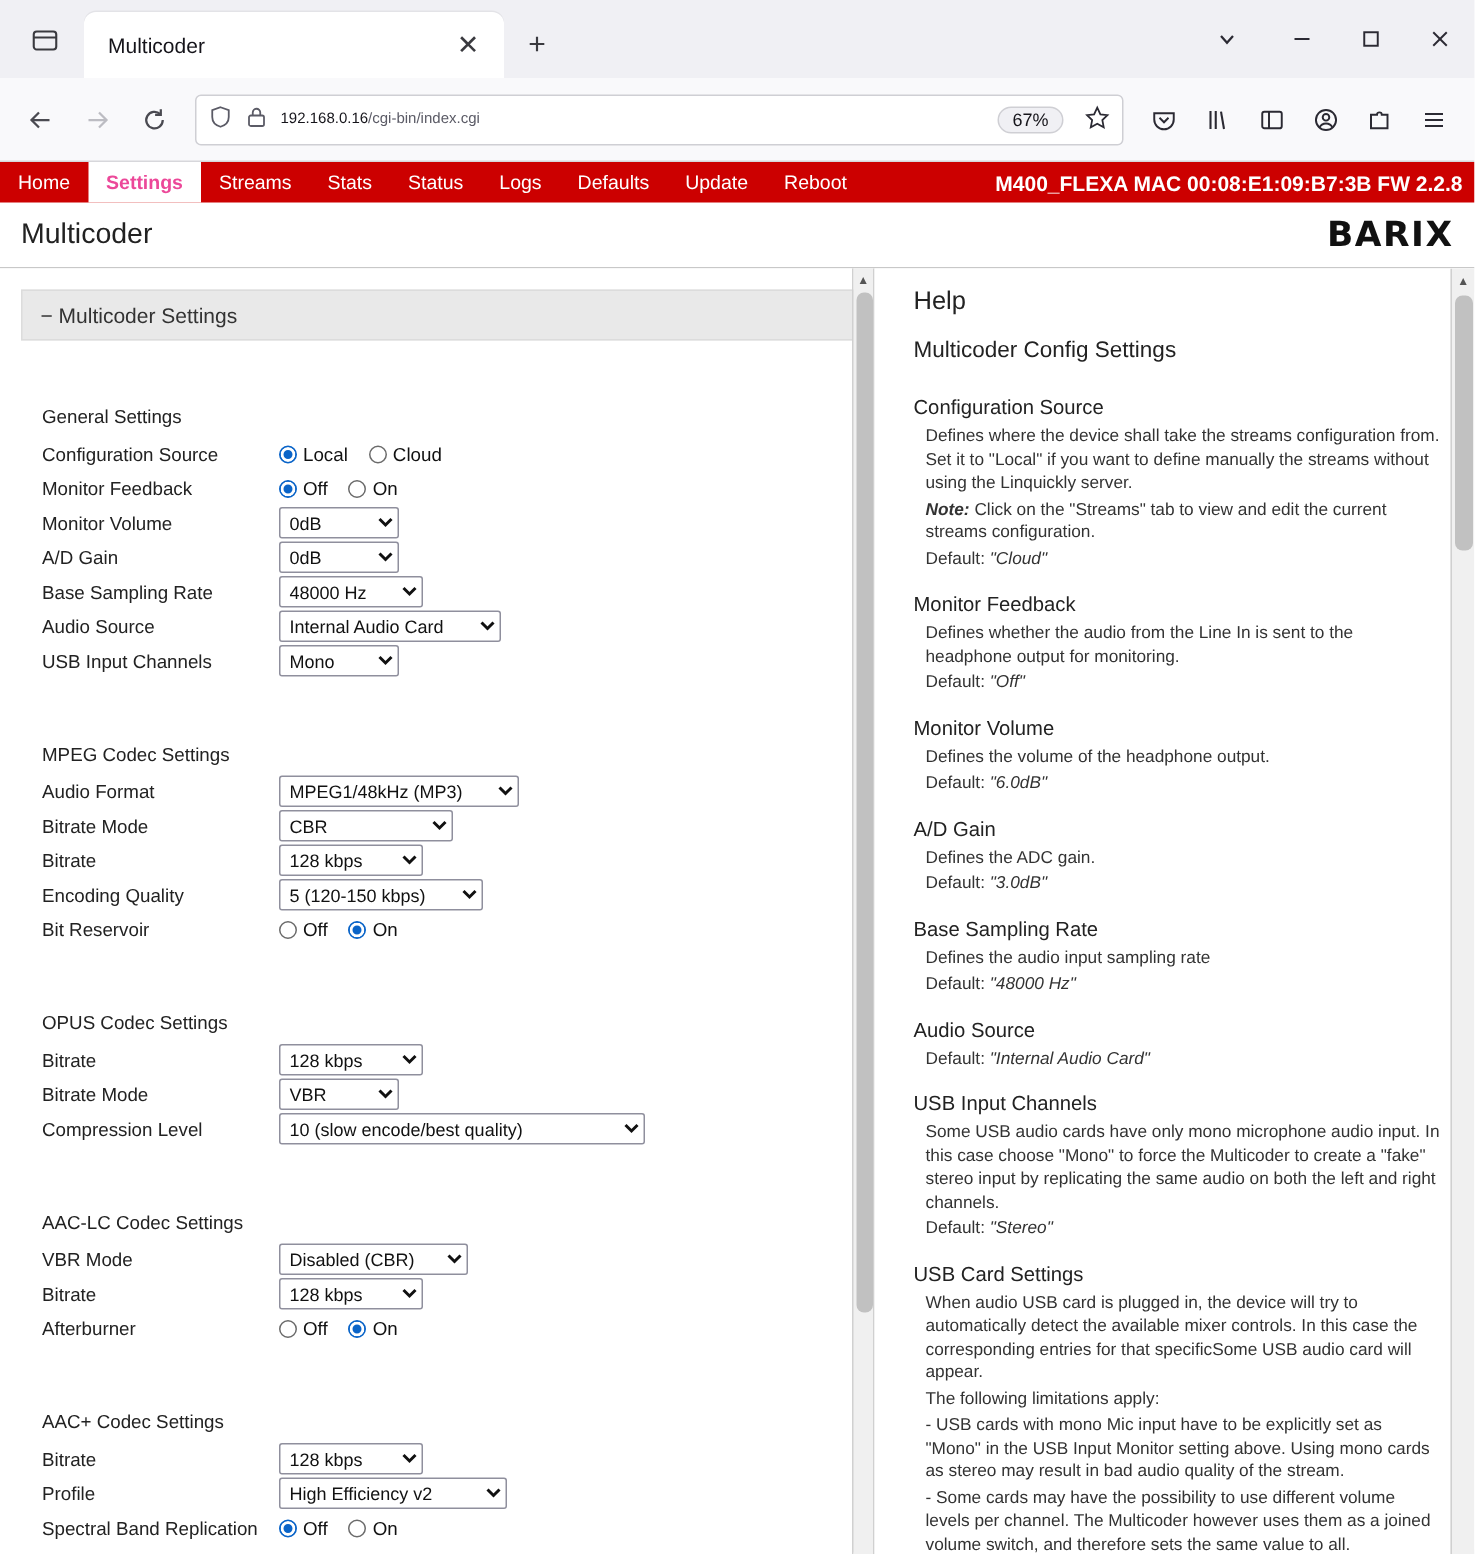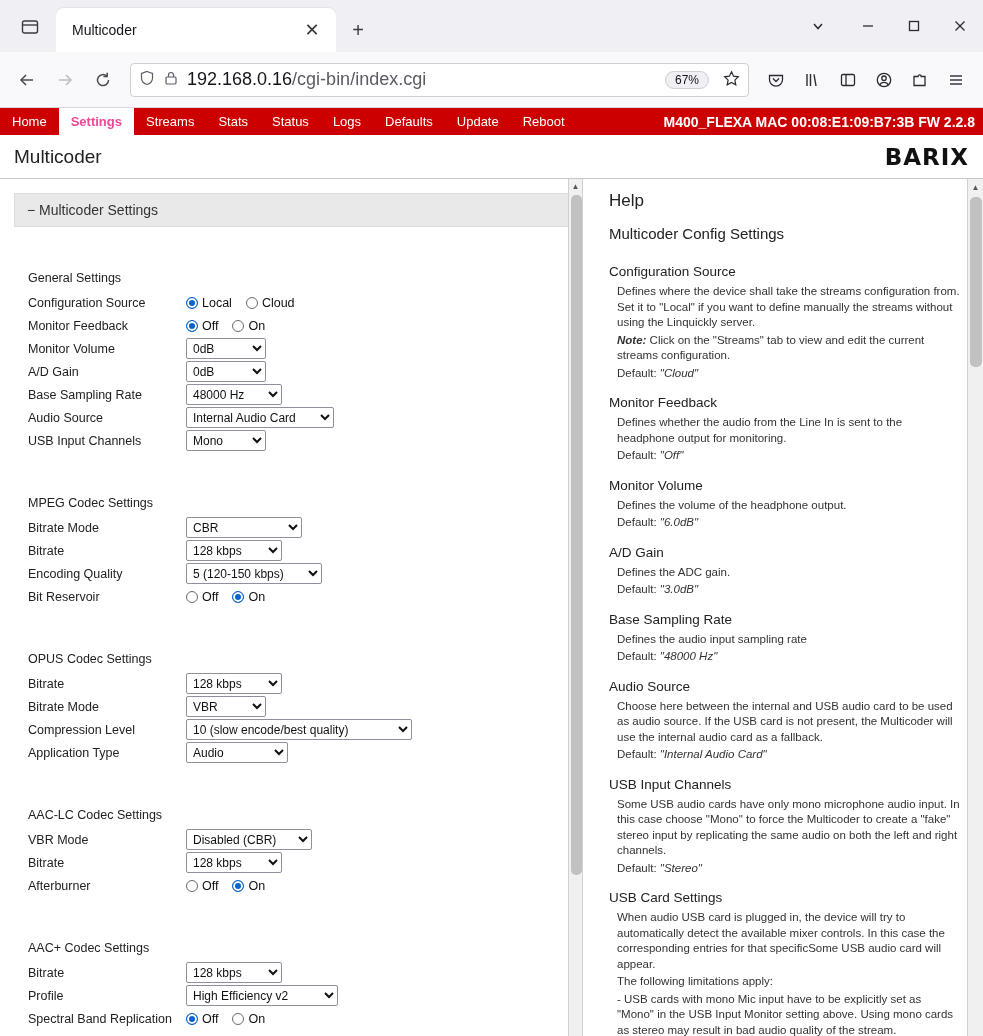--- a/index.html
+++ b/index.html
@@ -58,21 +58,21 @@
     width:34px; height:34px; border-radius:4px;
     display:flex; align-items:center; justify-content:center;
     color:#4a4a51; font-size:17px;
   }
   .nav-btn.disabled { color:#bcbcc2; }
   .urlbar {
     flex:1; height:34px; background:#ffffff; border:1px solid #cfcfd4;
     border-radius:4px; display:flex; align-items:center; gap:8px;
     padding: 0 8px; margin: 0 6px;
   }
-  .url-text { flex:1; font-size:18px; color:#15141a; }
+  .url-text { flex:1; font-size:10px; color:#15141a; }
   .url-text .dim { color:#5b5b66; }
   .zoom-badge {
     border:1px solid #cfcfd4; border-radius:12px; padding:1px 9px;
     font-size:12px; color:#15141a; background:#f0f0f4;
   }
   .right-icons { display:flex; align-items:center; gap:2px; }
 
   
   .barix-nav {
     height: 27px; background:#cc0000; display:flex; align-items:stretch;
@@ -371,20 +371,26 @@
             <div class="row">
               <div class="lbl">USB Input Channels</div>
               <div class="ctl">
                 <select style="width: 80px;"><option>Mono</option></select>
               </div>
             </div>
           </div>
           <div class="group">
             <div class="group-title">MPEG Codec Settings</div>
             <div class="row">
+              <div class="lbl">Audio Format</div>
+              <div class="ctl">
+                <select style="width: 160px;"><option>MPEG1/48kHz (MP3)</option></select>
+              </div>
+            </div>
+            <div class="row">
               <div class="lbl">Bitrate Mode</div>
               <div class="ctl">
                 <select style="width: 116px;"><option>CBR</option></select>
               </div>
             </div>
             <div class="row">
               <div class="lbl">Bitrate</div>
               <div class="ctl">
                 <select style="width: 96px;"><option>128 kbps</option></select>
               </div>
@@ -419,27 +425,21 @@
             </div>
             <div class="row">
               <div class="lbl">Bitrate Mode</div>
               <div class="ctl">
                 <select style="width: 80px;"><option>VBR</option></select>
               </div>
             </div>
             <div class="row">
               <div class="lbl">Compression Level</div>
               <div class="ctl">
-                <select style="width: 226px;"><option>10 (slow encode/best quality)</option></select>
-              </div>
-            </div>
-            <div class="row">
-              <div class="lbl">Application Type</div>
-              <div class="ctl">
-                <select style="width: 102px;"><option>Audio</option></select>
+                <select style="width: 244px;"><option>10 (slow encode/best quality)</option></select>
               </div>
             </div>
           </div>
           <div class="group">
             <div class="group-title">AAC-LC Codec Settings</div>
             <div class="row">
               <div class="lbl">VBR Mode</div>
               <div class="ctl">
                 <select style="width: 126px;"><option>Disabled (CBR)</option></select>
               </div>
@@ -543,21 +543,20 @@
           <div class="help-h3">Monitor Volume</div>
           <div class="help-p">Defines the volume of the headphone output.</div>
           <div class="help-p">Default: <i>"6.0dB"</i></div>
           <div class="help-h3">A/D Gain</div>
           <div class="help-p">Defines the ADC gain.</div>
           <div class="help-p">Default: <i>"3.0dB"</i></div>
           <div class="help-h3">Base Sampling Rate</div>
           <div class="help-p">Defines the audio input sampling rate</div>
           <div class="help-p">Default: <i>"48000 Hz"</i></div>
           <div class="help-h3">Audio Source</div>
-          <div class="help-p">Choose here between the internal and USB audio card to be used as audio source. If the USB card is not present, the Multicoder will use the internal audio card as a fallback.</div>
           <div class="help-p">Default: <i>"Internal Audio Card"</i></div>
           <div class="help-h3">USB Input Channels</div>
           <div class="help-p">Some USB audio cards have only mono microphone audio input. In this case choose "Mono" to force the Multicoder to create a "fake" stereo input by replicating the same audio on both the left and right channels.</div>
           <div class="help-p">Default: <i>"Stereo"</i></div>
           <div class="help-h3">USB Card Settings</div>
           <div class="help-p">When audio USB card is plugged in, the device will try to automatically detect the available mixer controls. In this case the corresponding entries for that specificSome USB audio card will appear.</div>
           <div class="help-p">The following limitations apply:</div>
           <div class="help-p">- USB cards with mono Mic input have to be explicitly set as "Mono" in the USB Input Monitor setting above. Using mono cards as stereo may result in bad audio quality of the stream.</div>
           <div class="help-p">- Some cards may have the possibility to use different volume levels per channel. The Multicoder however uses them as a joined volume switch, and therefore sets the same value to all.</div>
         </div>

